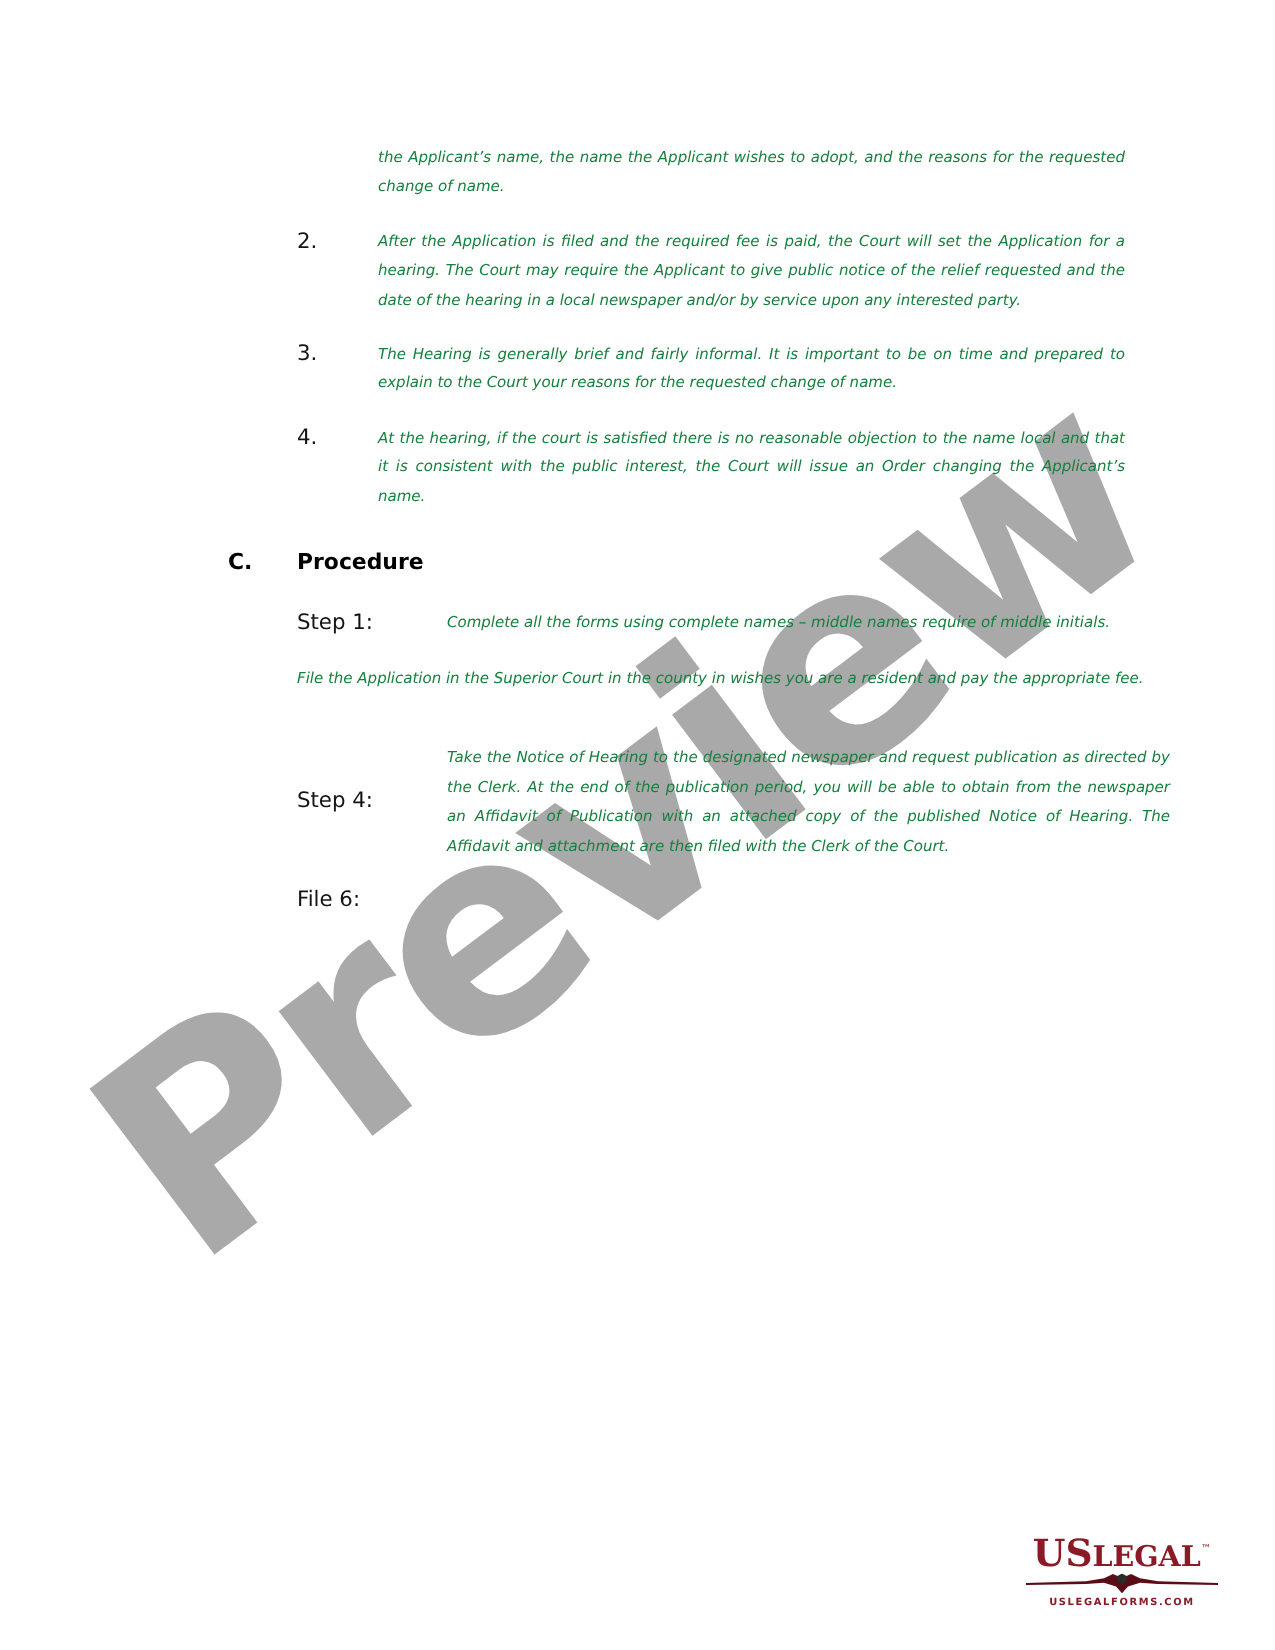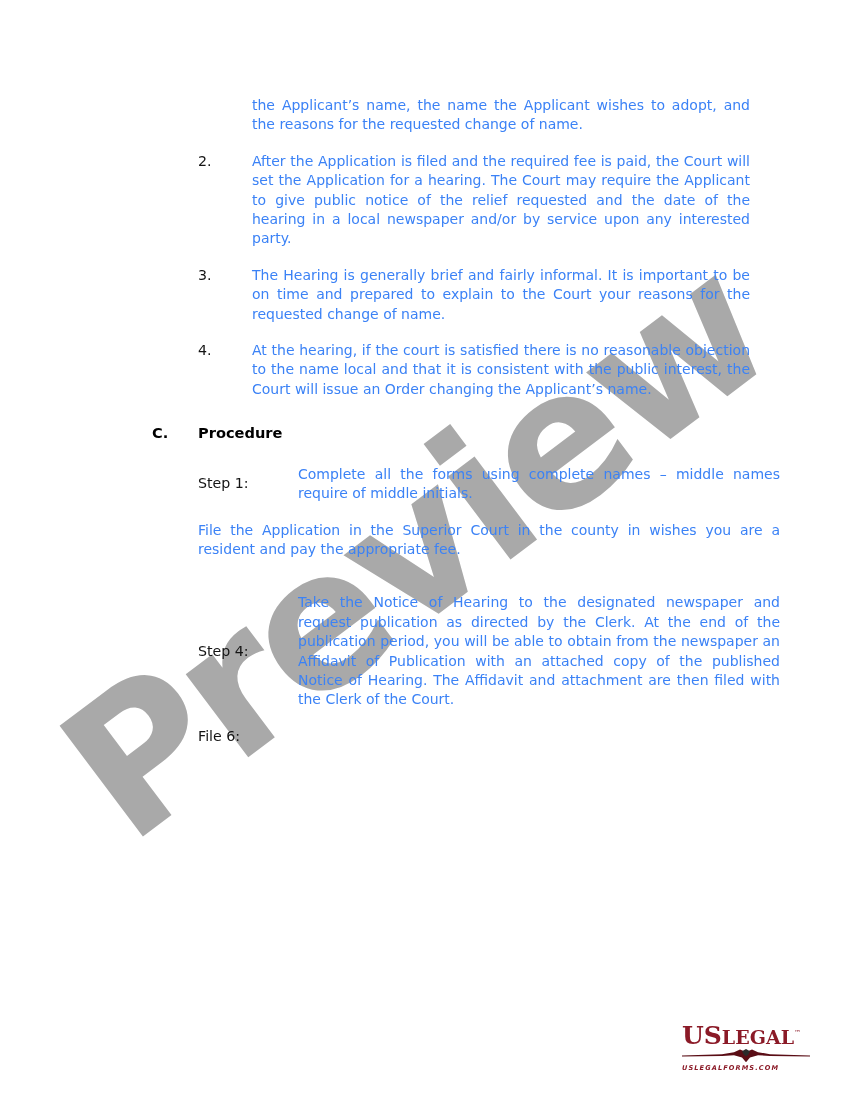--- a/index.html
+++ b/index.html
@@ -61,26 +61,27 @@
 
   .marker {
     flex: 0 0 auto;
     font-size: 14.2px;
     line-height: 19.4px;
     color: #141414;
   }
 
   .body-text {
     flex: 1 1 auto;
-    font-size: 14px;
+    font-size: 10px;
     line-height: 19.4px;
-    color: #3b82f6;
+    color: #15803d;
     text-align: justify;
     text-justify: inter-word;
     hyphens: none;
+    font-style: italic;
   }
 
   
   .numbered {
     padding-left: 198px;
     padding-right: 100px;
   }
   .numbered .marker {
     width: 54px;
   }
@@ -121,21 +122,21 @@
   .step .marker {
     width: 100px;
   }
 
   
   .footer-logo {
     position: absolute;
     right: 36px;
     bottom: 28px;
     z-index: 3;
-    text-align: left;
+    text-align: center;
     width: 132px;
     margin-left: 17px;
   }
   .logo-wordmark {
     font-family: "DejaVu Serif", serif;
     font-weight: bold;
     font-size: 25px;
     color: #8b1a27;
     letter-spacing: 0px;
     line-height: 1;
@@ -156,21 +157,20 @@
     margin-top: 1px;
     line-height: 0;
   }
   .logo-domain {
     font-family: "DejaVu Sans", sans-serif;
     font-size: 6.6px;
     font-weight: bold;
     letter-spacing: 1.1px;
     color: #8b1a27;
     margin-top: 1px;
-    font-style: italic;
   }
 </style>
 </head>
 <body>
 
 <div class="page">
 
   <div class="watermark">
     <div class="watermark-text">Preview</div>
   </div>

